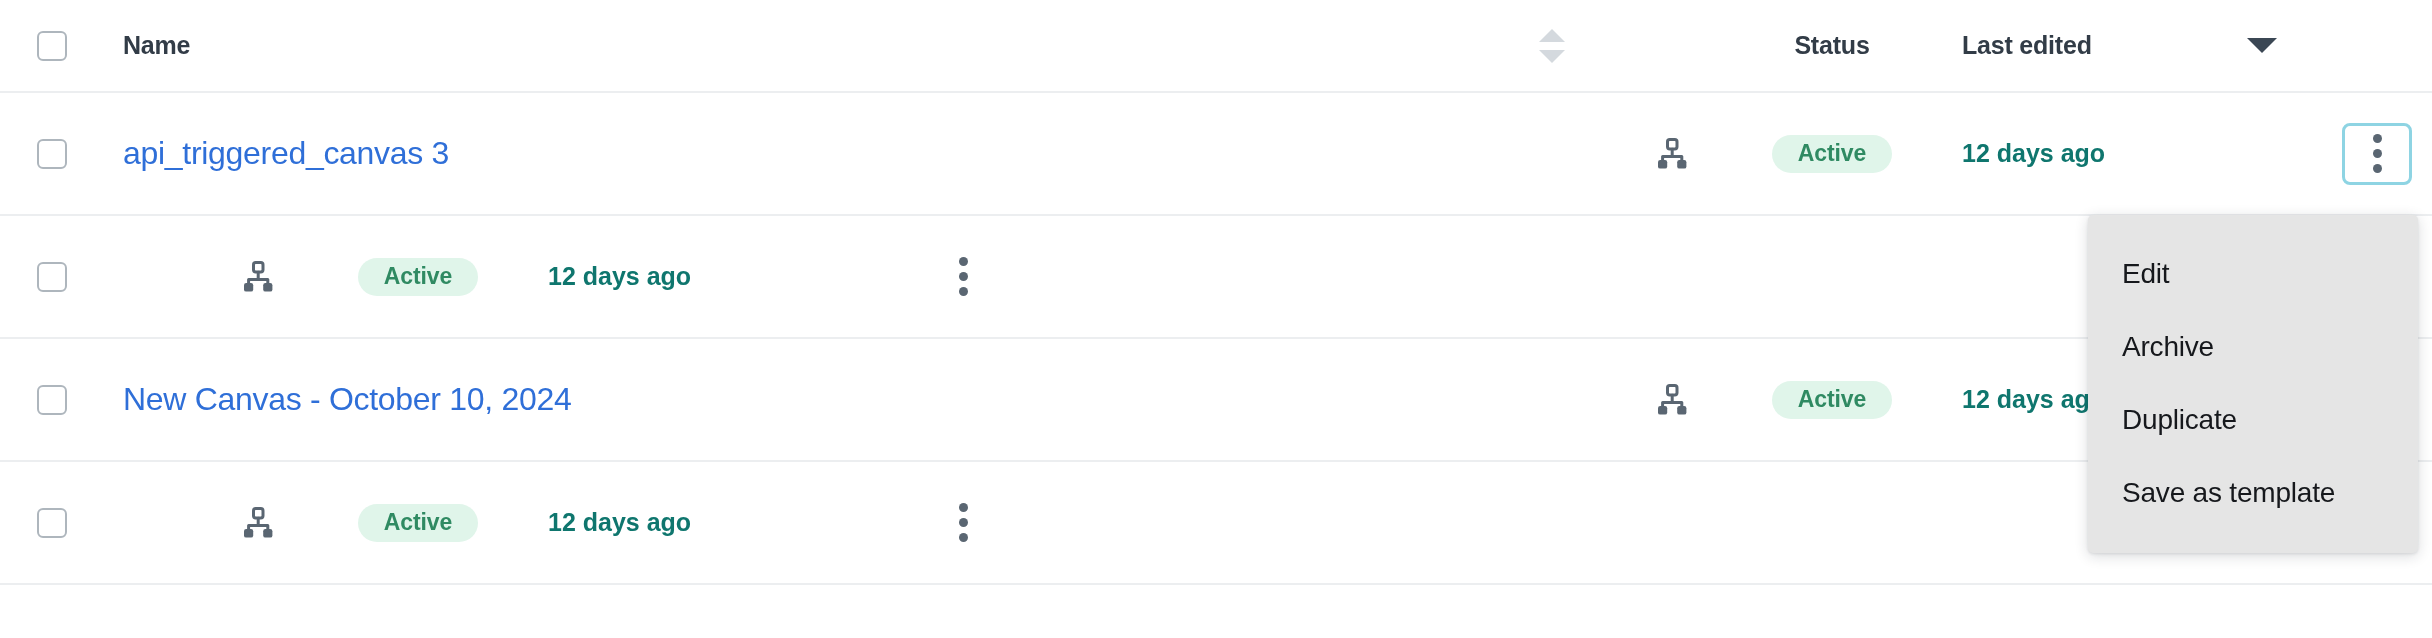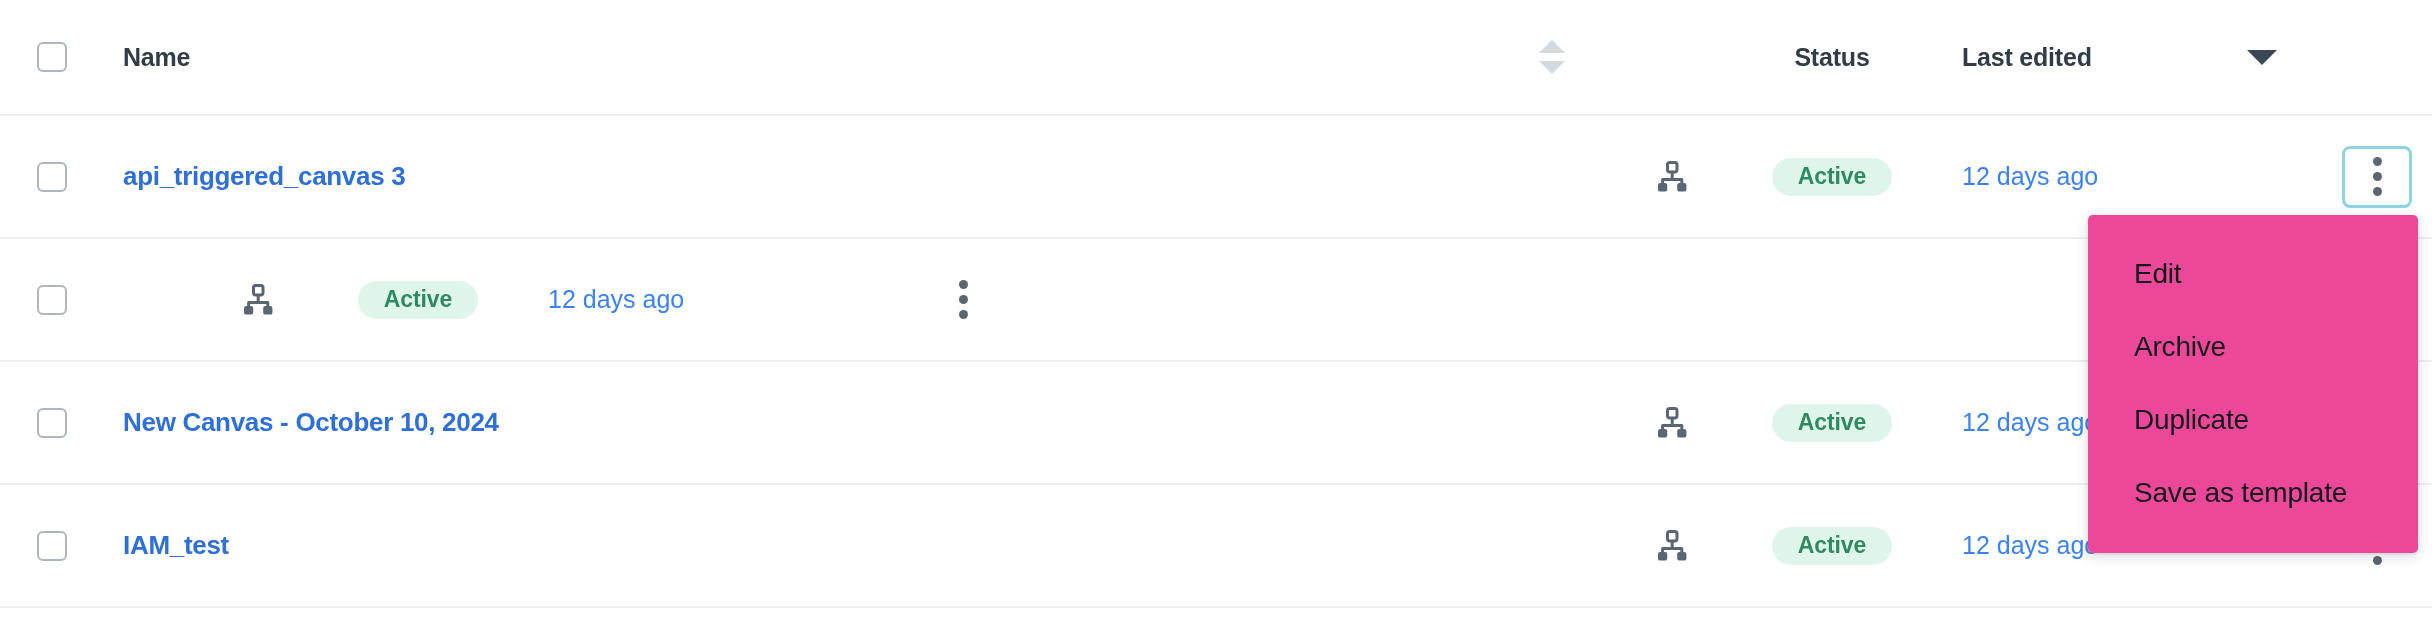--- a/index.html
+++ b/index.html
@@ -28,21 +28,21 @@
   .row {
     position: relative;
     display: flex;
     align-items: center;
     height: 123px;
     width: 2432px;
     border-bottom: 2px solid #eceef0;
     padding: 0;
   }
   .row.header-row {
-    height: 116px;
+    height: 93px;
   }
 
   .cell-check {
     width: 78px;
     flex: 0 0 78px;
     display: flex;
     align-items: center;
     justify-content: flex-start;
     padding-left: 37px;
   }
@@ -105,22 +105,22 @@
   .th {
     font-size: 25px;
     font-weight: bold;
     color: #323c47;
     letter-spacing: -0.2px;
     white-space: nowrap;
   }
 
   
   .name-link {
-    font-size: 26px;
-    font-weight: bold;
+    font-size: 32px;
+    font-weight: normal;
     color: #2f6fd8;
     letter-spacing: -0.3px;
     text-decoration: none;
     cursor: pointer;
     white-space: nowrap;
   }
 
   
   .sort-updown {
     position: relative;
@@ -168,22 +168,22 @@
     border-radius: 23px;
     font-size: 23px;
     font-weight: bold;
     letter-spacing: -0.1px;
     white-space: nowrap;
   }
 
   
   .edited-text {
     font-size: 25px;
-    color: #3b82f6;
-    font-weight: normal;
+    color: #0f766e;
+    font-weight: bold;
     white-space: nowrap;
   }
 
   
   .kebab-btn {
     width: 70px;
     height: 62px;
     border-radius: 8px;
     background: #ffffff;
     display: flex;
@@ -203,24 +203,24 @@
     border-radius: 50%;
     background: #5a6672;
   }
 
   
   .menu {
     position: absolute;
     left: 2088px;
     top: 215px;
     width: 330px;
-    background: #ec4899;
+    background: #e5e5e5;
     border-radius: 5px;
     box-shadow: 0 3px 14px rgba(24,32,44,0.16), 0 1px 3px rgba(24,32,44,0.10);
-    padding: 22px 0 24px 12px;
+    padding: 22px 0 24px 0;
     z-index: 50;
   }
   .menu-item {
     height: 73px;
     display: flex;
     align-items: center;
     padding-left: 34px;
     font-size: 28px;
     color: #16181c;
     font-weight: normal;
@@ -350,23 +350,20 @@
         <span class="dot"></span>
         <span class="dot"></span>
       </span>
     </div>
   </div>
 
   <div class="row">
     <div class="cell-check">
       <span class="checkbox"></span>
     </div>
-    <div class="cell-name">
-      <a class="name-link">IAM_test</a>
-    </div>
     <div class="cell-sort"></div>
     <div class="cell-icon">
       <svg class="hier-icon" width="34" height="34" viewBox="0 0 34 34">
         <rect x="12.5" y="2.5" width="9.5" height="9.5" rx="2.2" fill="none" stroke="#5a6672" stroke-width="3"></rect>
         <path d="M17.2 12.2 L17.2 19.5 M7.6 19.5 L26.8 19.5 M7.6 19.5 L7.6 23.4 M26.8 19.5 L26.8 23.4" stroke="#5a6672" stroke-width="3" fill="none" stroke-linecap="round"></path>
         <rect x="3" y="23" width="9.2" height="8.6" rx="2.2" fill="#5a6672"></rect>
         <rect x="22.2" y="23" width="9.2" height="8.6" rx="2.2" fill="#5a6672"></rect>
       </svg>
     </div>
     <div class="cell-status">

